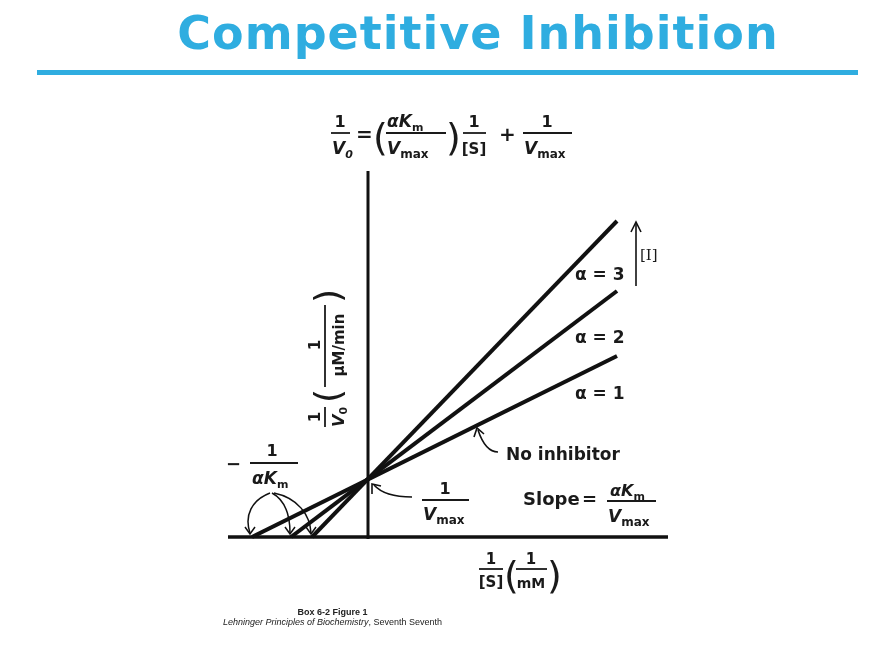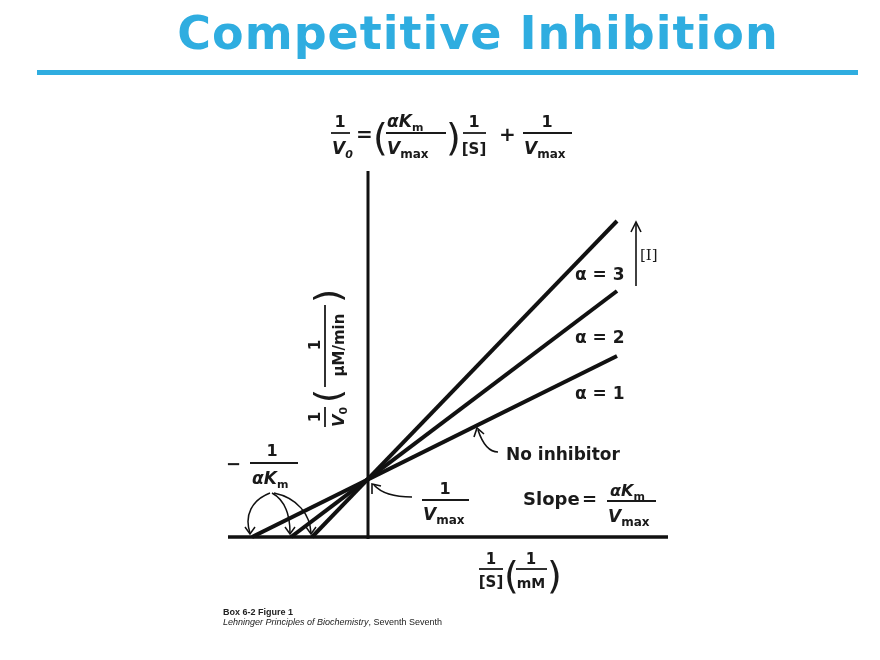--- a/index.html
+++ b/index.html
@@ -1,21 +1,21 @@
 <!DOCTYPE html>
 <html><head>
 <meta charset="utf-8">
 <style>
   html, body { margin:0; padding:0; }
   body { width:880px; height:660px; background:#ffffff; position:relative; overflow:hidden; font-family:"DejaVu Sans", sans-serif; }
   .title { position:absolute; left:0; top:6px; width:880px; text-align:center; font-family:"DejaVu Sans", sans-serif; font-weight:bold; font-size:46px; color:#2fade0; letter-spacing:1px;padding-left:38px; }
   .rule { position:absolute; left:37px; top:70px; width:821px; height:5px; background:#2fade0; }
   svg.fig { position:absolute; left:0; top:0; }
   .caption { position:absolute; left:223px; top:607px; font-family:"Liberation Sans", sans-serif; color:#222; }
-  .caption .c1 { font-size:9px; font-weight:bold; }
+  .caption .c1 { font-size:9px; font-weight:bold;text-align:center; }
   .caption .c2 { font-size:9px; }
   .caption .c2 i { font-style:italic;margin-top:46px; }
 </style>
 </head>
 <body>
 
 <div class="title">Competitive Inhibition</div>
 <div class="rule"></div>
 
 <svg class="fig" width="880" height="660" viewBox="0 0 880 660">

